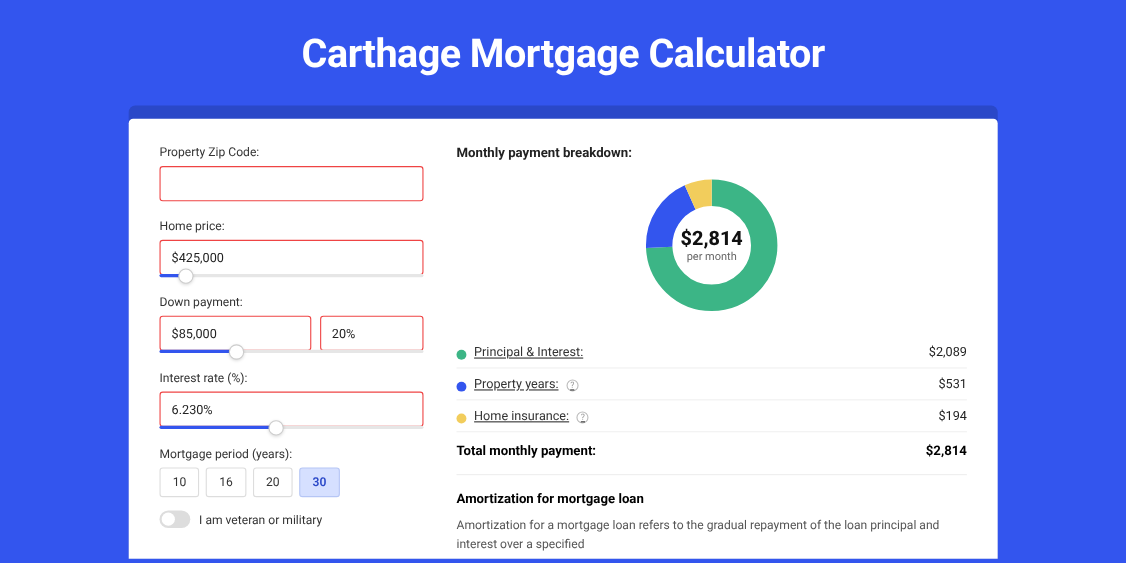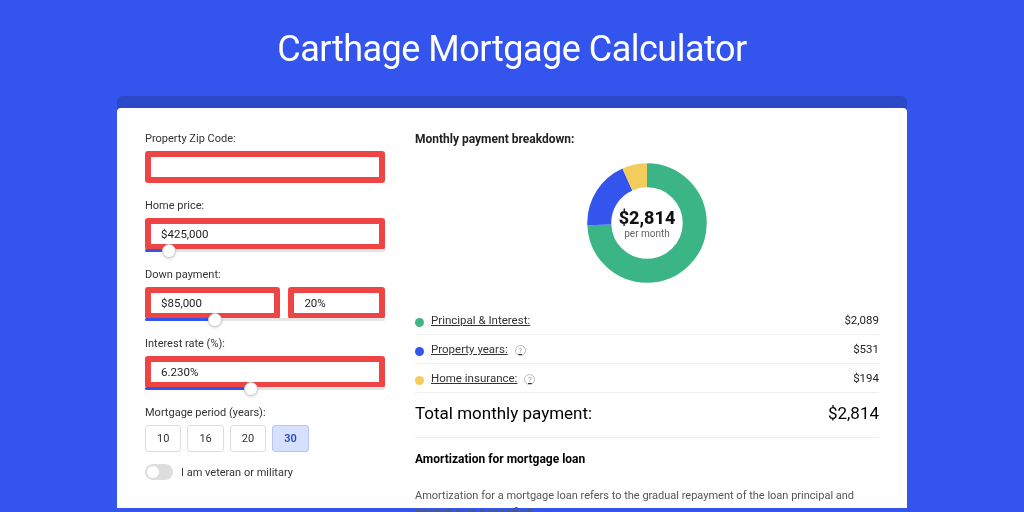--- a/index.html
+++ b/index.html
@@ -1,25 +1,25 @@
 <!DOCTYPE html>
 <html><head>
 <meta charset="utf-8">
 <style>
 * { box-sizing: border-box; margin: 0; padding: 0; font-family: -apple-system, BlinkMacSystemFont, "Segoe UI", Roboto, Arial, sans-serif; }
 html, body { width: 1024px; height: 512px; overflow: hidden; }
 body { background: #3355ee; }
 .hero { text-align: center; padding: 28px 0 26px; }
-.hero h1 { color: #fff; font-size: 36px; font-weight: 400; letter-spacing: -0.5px; }
+.hero h1 { color: #fff; font-size: 36px; font-weight: 700; letter-spacing: -0.5px; }
 .card-wrap { width: 790px; margin: 0 auto; background: #2a48c8; border-radius: 6px 6px 0 0; padding-top: 12px; }
 .card { background: #fff; border-radius: 4px 4px 0 0; padding: 24px 28px 0; display: flex; gap: 30px; height: 400px; }
 .left { width: 240px; flex: 0 0 240px; }
 .right { flex: 1; }
 .label { font-size: 11px; color: #333; margin-bottom: 6px; display: block; }
-.input { width: 100%; height: 32px; border: 6px solid #ef4444; border-radius: 3px; padding: 0 10px; font-size: 11.5px; color: #222; background: #fff; }
+.input { width: 100%; height: 32px; border: 1px solid #ef4444; border-radius: 3px; padding: 0 10px; font-size: 11.5px; color: #222; background: #fff; }
 .field { margin-bottom: 16px; position: relative; }
 .slider-track { height: 3px; background: #e6e6e6; position: relative; margin-top: -1px; border-radius: 2px; }
 .slider-fill { position: absolute; left: 0; top: 0; height: 100%; background: #3355ee; border-radius: 2px; }
 .slider-thumb { position: absolute; top: 50%; transform: translate(-50%, -50%); width: 14px; height: 14px; border-radius: 50%; background: #fff; border: 1px solid #ccc; box-shadow: 0 1px 3px rgba(0,0,0,0.15); }
 .row-two { display: flex; gap: 8px; }
 .row-two .input:first-child { flex: 1.6; }
 .row-two .input:last-child { flex: 1; }
 .period-btns { display: flex; gap: 6px; }
 .period-btn { font-size: 11px; padding: 6px 11px; border: 1px solid #ddd; border-radius: 3px; background: #fff; cursor: pointer; color: #333; }
 .period-btn.active { background: #d6e0ff; border-color: #b6c6f5; color: #2a48c8; font-weight: 600; }
@@ -32,23 +32,23 @@
 .donut { position: relative; width: 126px; height: 126px; }
 .donut svg { transform: rotate(-90deg); }
 .donut-center { position: absolute; inset: 0; display: flex; flex-direction: column; justify-content: center; align-items: center; }
 .donut-amount { font-size: 18px; font-weight: 800; color: #111; }
 .donut-sub { font-size: 10px; color: #666; }
 .legend-row { display: flex; align-items: center; justify-content: space-between; padding: 7px 0; border-bottom: 1px solid #f0f0f0; font-size: 11.5px; }
 .legend-left { display: flex; align-items: flex-end; gap: 7px; color: #333; text-decoration: underline; }
 .dot { width: 9px; height: 9px; border-radius: 50%; display: inline-block; }
 .info-ico { width: 11px; height: 11px; border: 1px solid #bbb; border-radius: 50%; display: inline-flex; align-items: center; justify-content: center; font-size: 8px; color: #999; }
 .legend-val { color: #222; }
-.total-row { display: flex; justify-content: space-between; padding: 10px 0 14px; font-size: 17px; font-weight: 400; }
+.total-row { display: flex; justify-content: space-between; padding: 10px 0 14px; font-size: 12px; font-weight: 700; }
 .amort-block { border-top: 1px solid #eee; padding-top: 14px; }
-.amort-title { font-size: 12px; font-weight: 700; margin-bottom: 22px; }
+.amort-title { font-size: 12px; font-weight: 700; margin-bottom: 10px; }
 .amort-text { font-size: 11px; color: #555; line-height: 1.5; }
 </style>
 </head>
 <body>
 
 <div class="hero">
   <h1>Carthage Mortgage Calculator</h1>
 </div>
 
 <div class="card-wrap">

